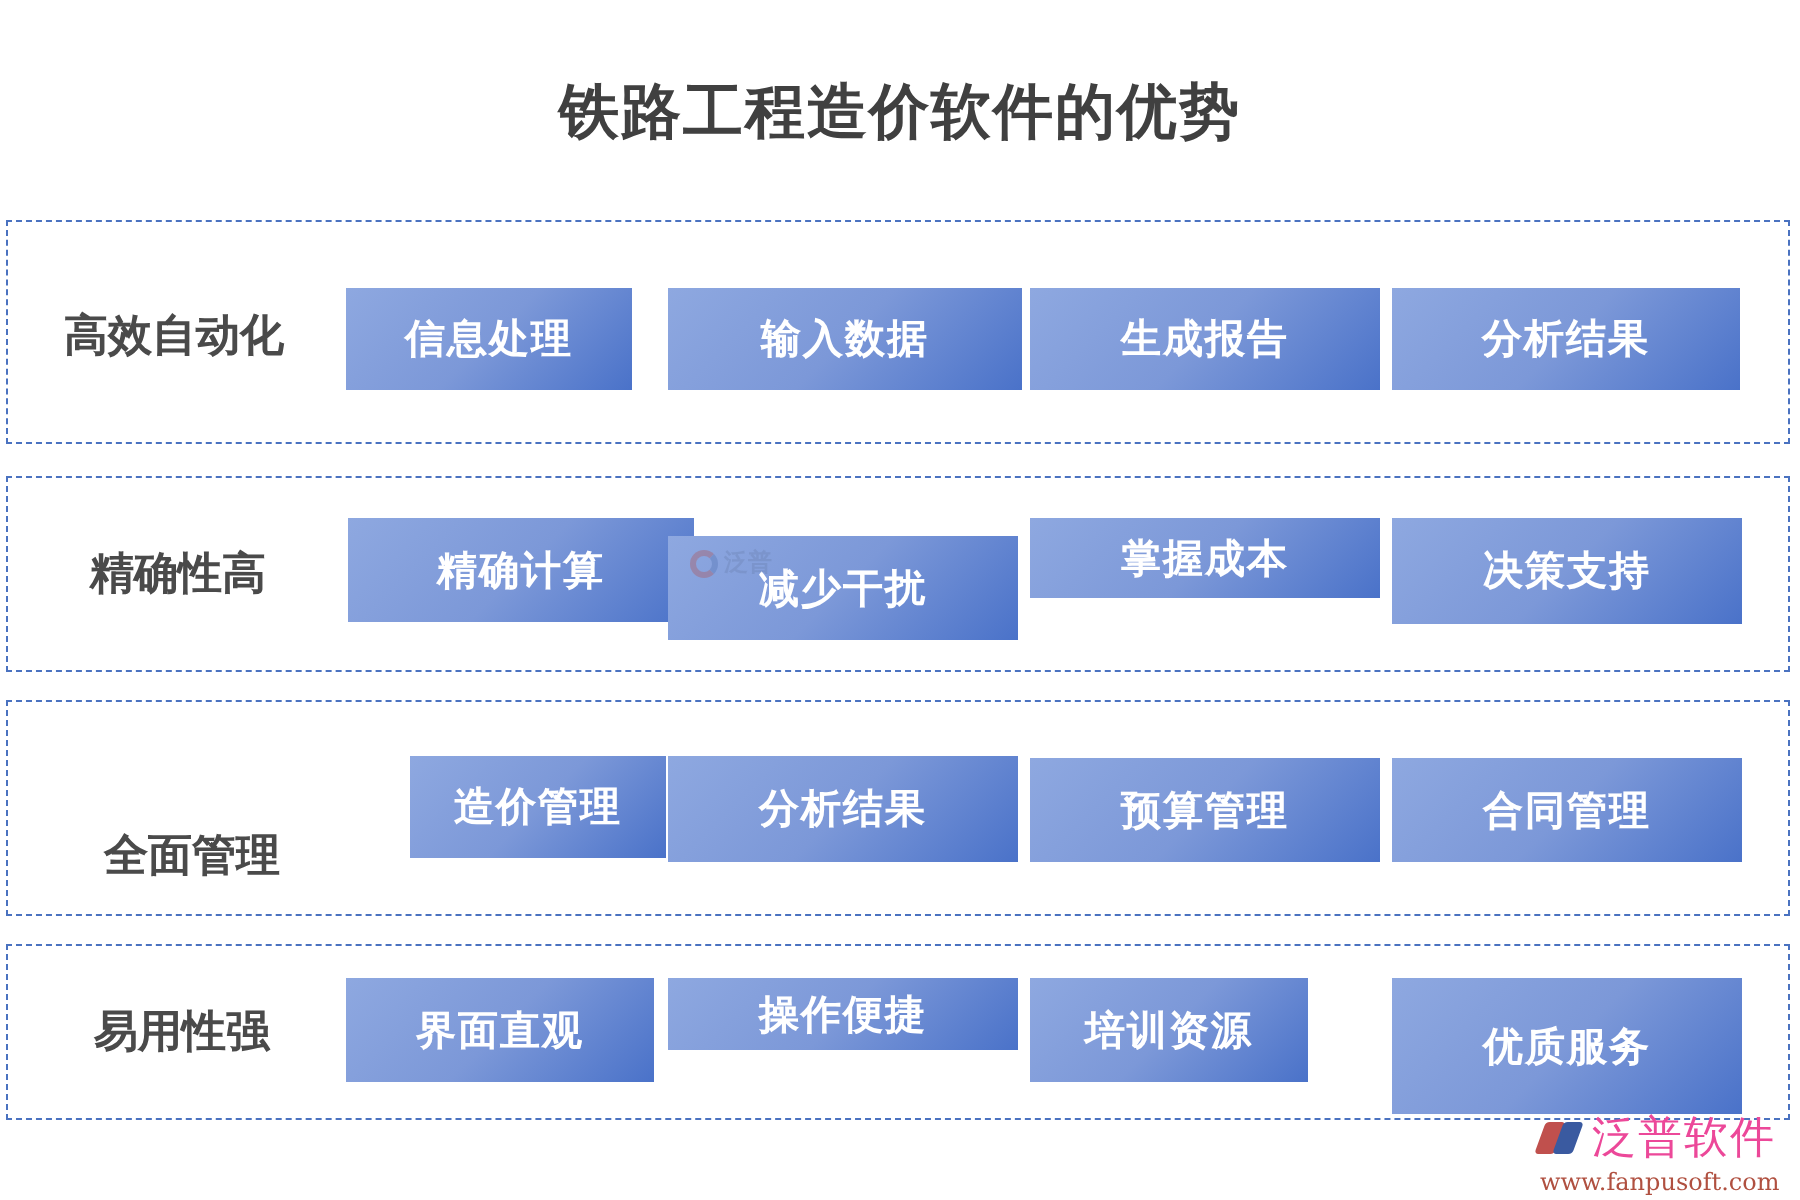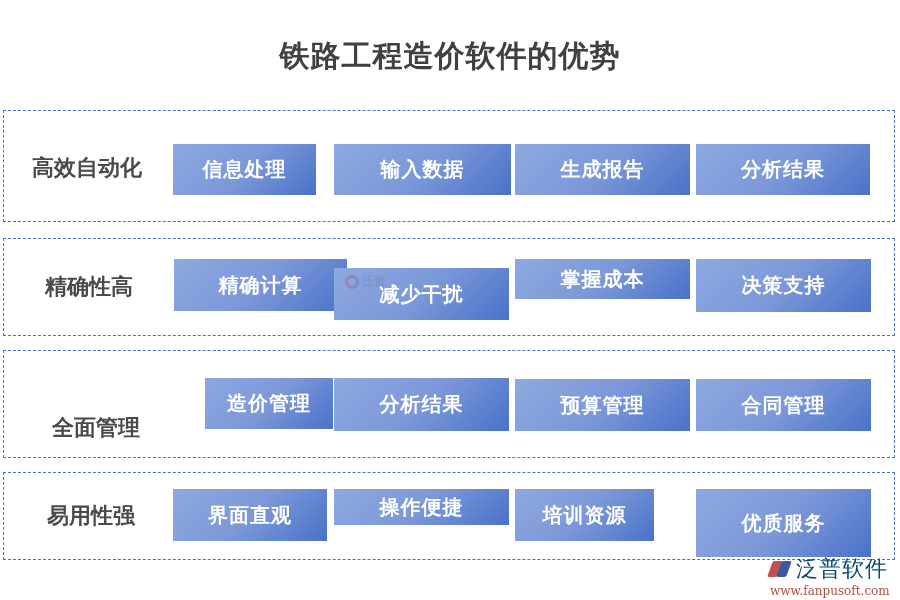--- a/index.html
+++ b/index.html
@@ -13,21 +13,21 @@
       background: linear-gradient(135deg, #8ea8e0 0%, #7c98d8 50%, #4a72c9 100%);
       color:#ffffff; font-size:20px; font-weight:bold; letter-spacing:1px; }
     .wm-center { position:absolute; left:345px; top:273px; display:flex; align-items:center; opacity:0.35; }
     .wm-center .mark { width:14px; height:14px; border-radius:50%; border:3px solid #b05050; border-right-color:#5070b0; box-sizing:border-box; }
     .wm-center .txt { font-size:12px; color:#6a80b0; margin-left:3px; font-weight:bold; }
     .logo { position:absolute; left:770px; top:554px; width:125px; height:44px; }
     .logo-row { display:flex; align-items:center; }
     .logo-mark { width:22px; height:20px; position:relative; margin-right:4px; }
     .logo-mark .a { position:absolute; left:0; top:2px; width:10px; height:16px; background:#c0504d; transform:skewX(-20deg); border-radius:2px; }
     .logo-mark .b { position:absolute; left:9px; top:2px; width:10px; height:16px; background:#3a5aa0; transform:skewX(-20deg); border-radius:2px; }
-    .logo-name { font-size:22px; color:#0c4a6e; font-family:"DejaVu Serif", serif; letter-spacing:1px; }
+    .logo-name { font-size:22px; color:#ec4899; font-family:"DejaVu Serif", serif; letter-spacing:1px; }
     .logo-url { font-size:12px; color:#b05040; font-family:"DejaVu Serif", serif; margin-top:0px; }
   </style>
 </head>
 <body>
 
 <div class="title">铁路工程造价软件的优势</div>
 
 <div class="group" style="top:110px;height:112px;"></div>
 <div class="label" style="left:32px;top:153px;">高效自动化</div>
 <div class="item" style="left:173px;top:144px;width:143px;text-align:center;">信息处理</div>

